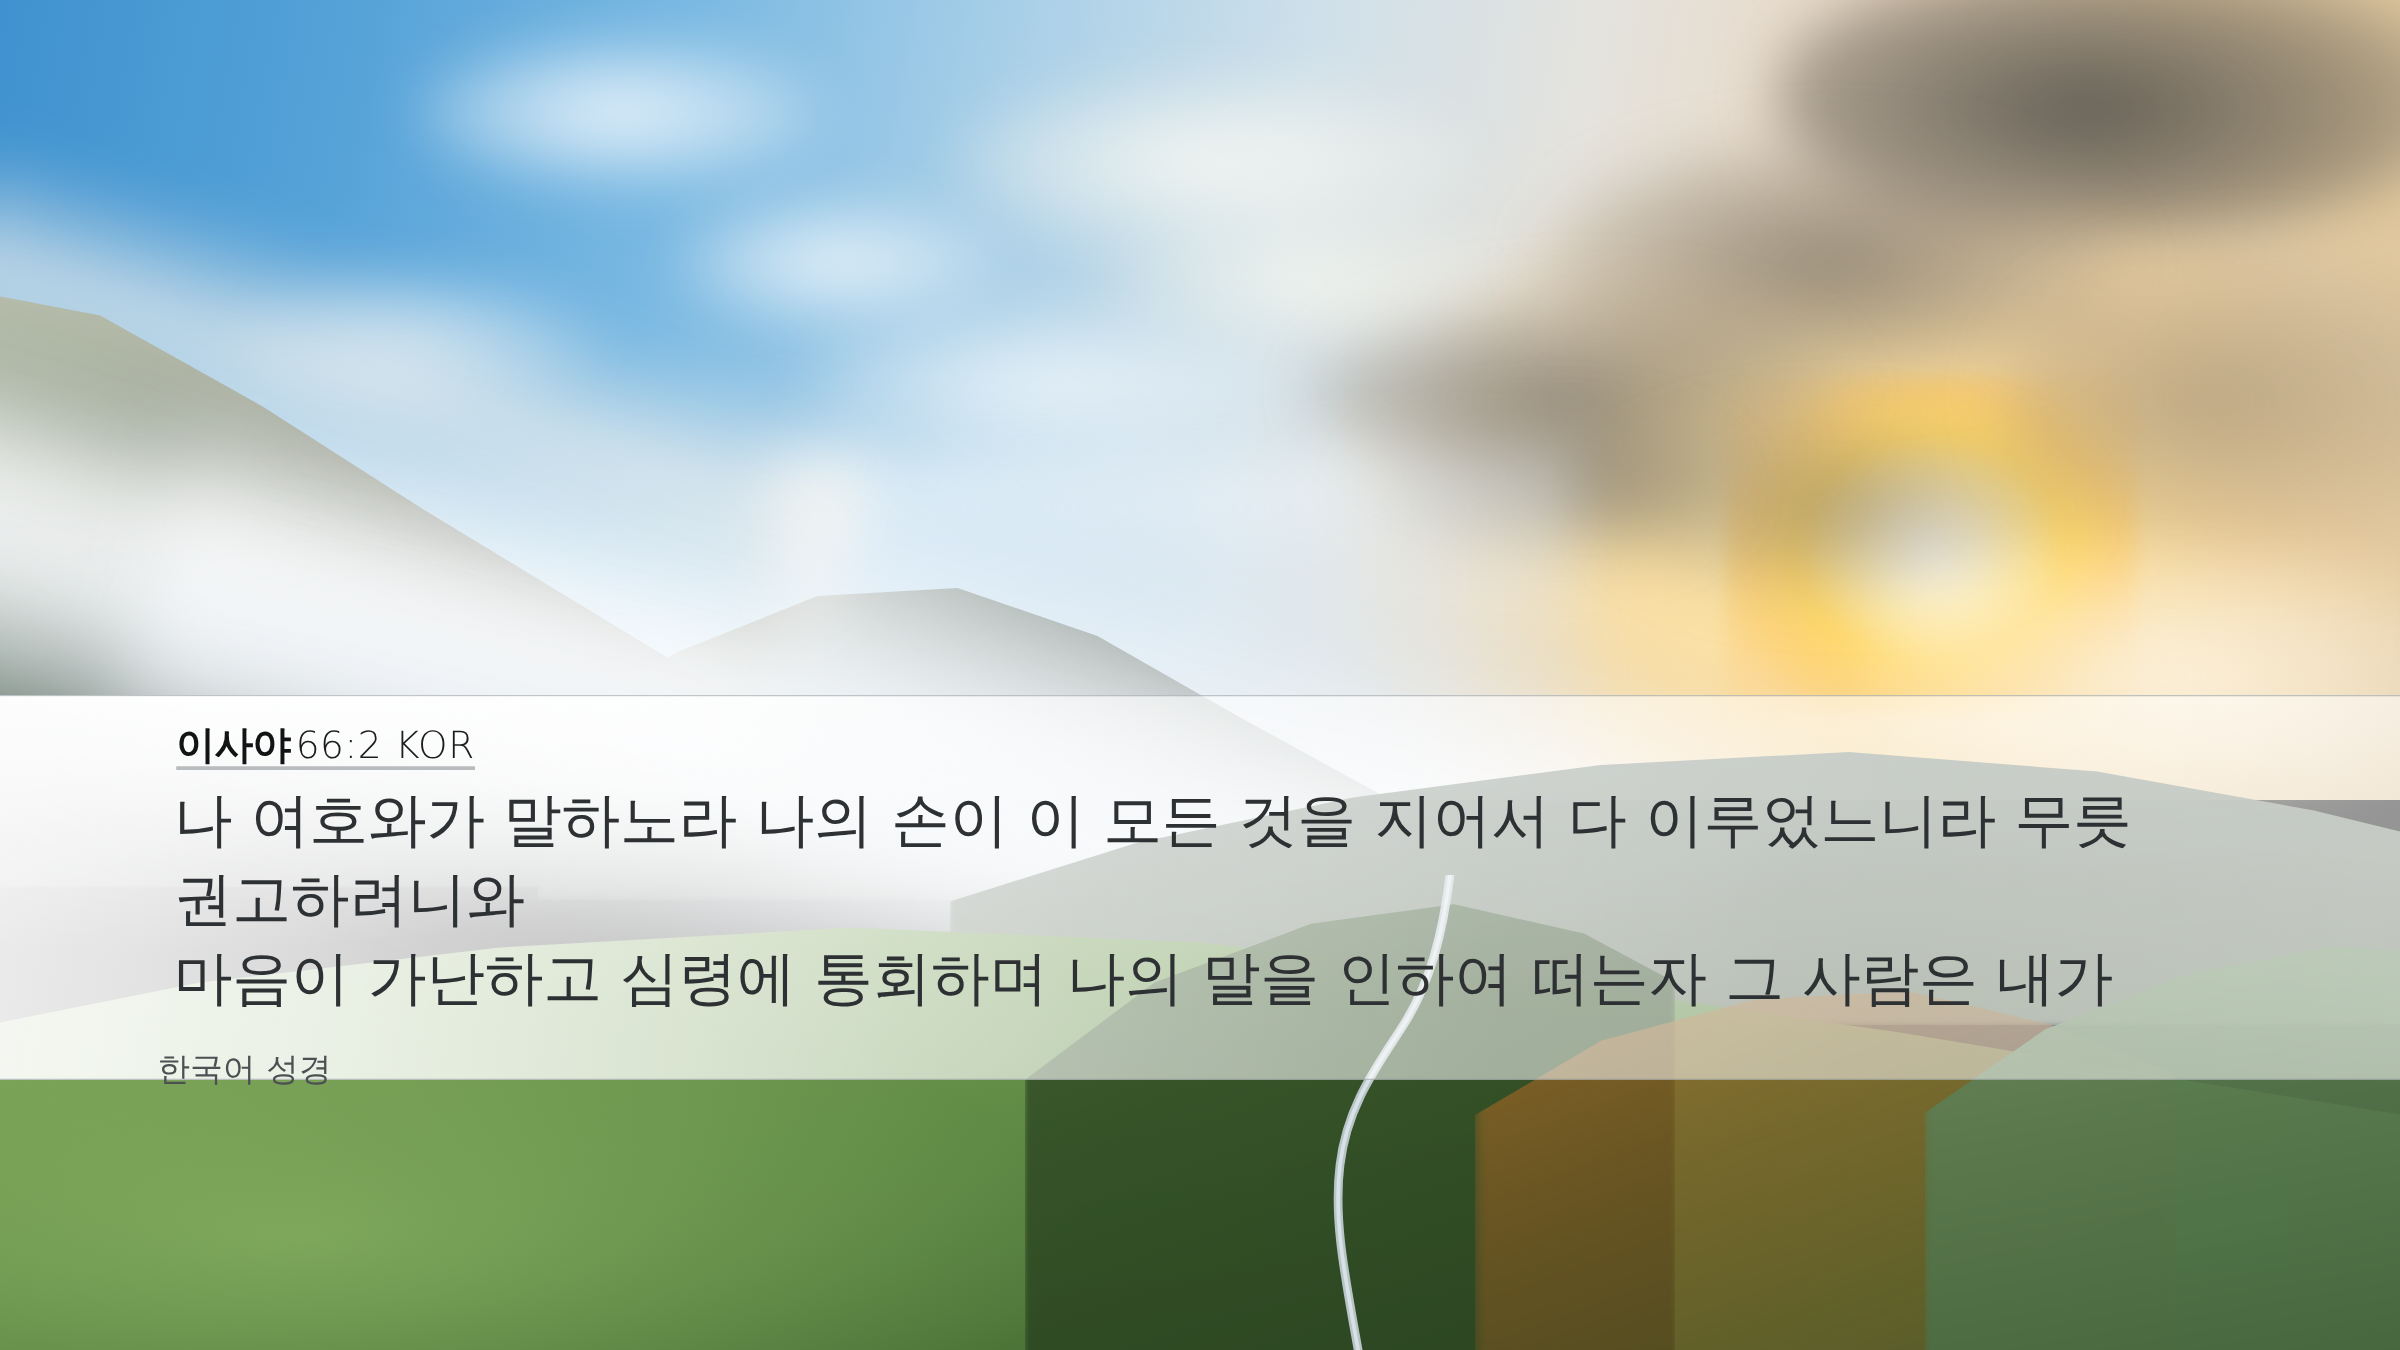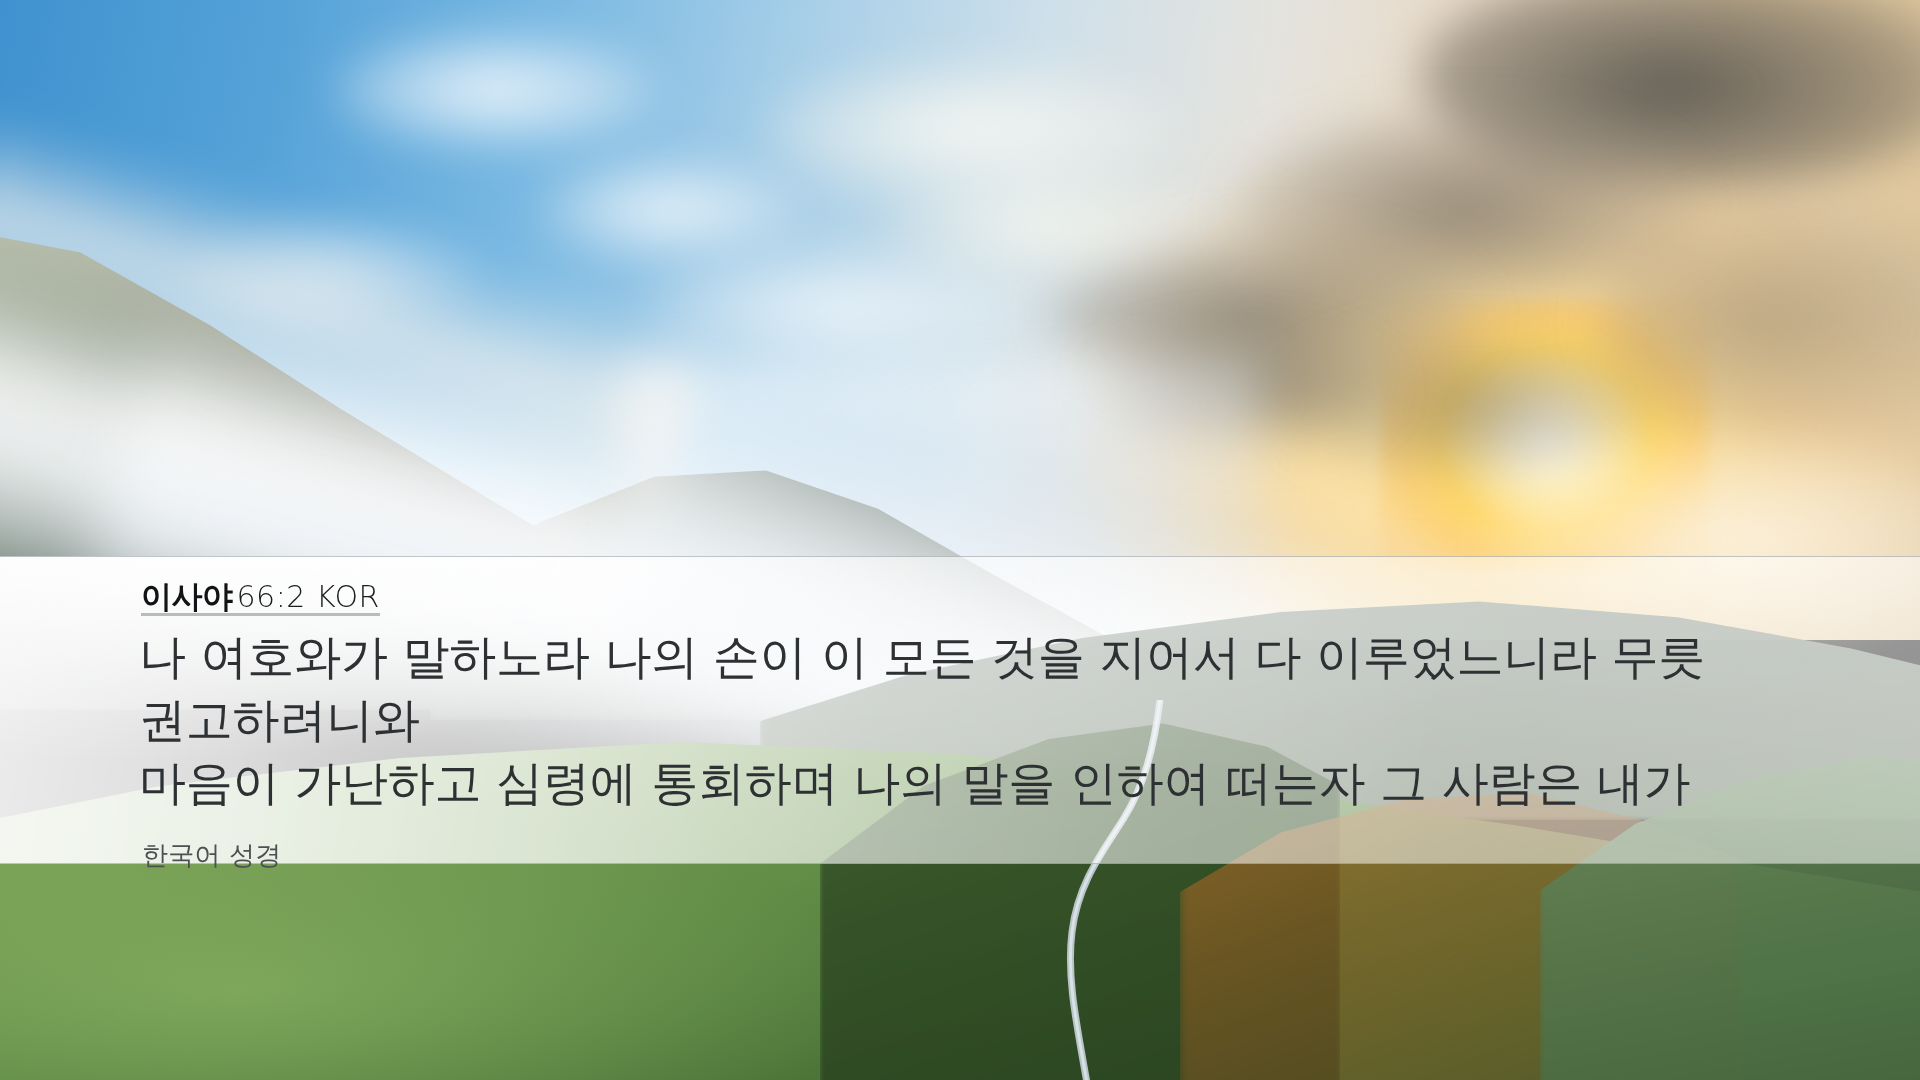--- a/index.html
+++ b/index.html
@@ -300,21 +300,21 @@
     font-weight: 400;
     line-height: 63px;
     color: #2e3133;
     letter-spacing: -0.2px;
   }
   .verse-line { display: block; white-space: nowrap; }
 
   
   .attribution {
     position: absolute;
-    left: 142px;
+    left: 126px;
     top: 281px;
     font-size: 26px;
     font-weight: 400;
     color: #4c5053;
     letter-spacing: 0.2px;
   }
 </style>
 </head>
 <body>
 

